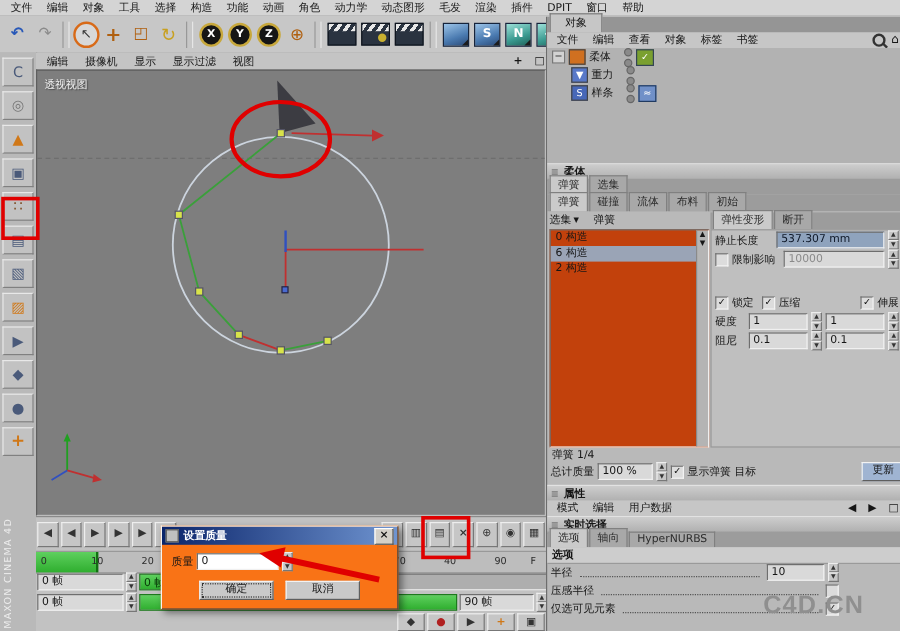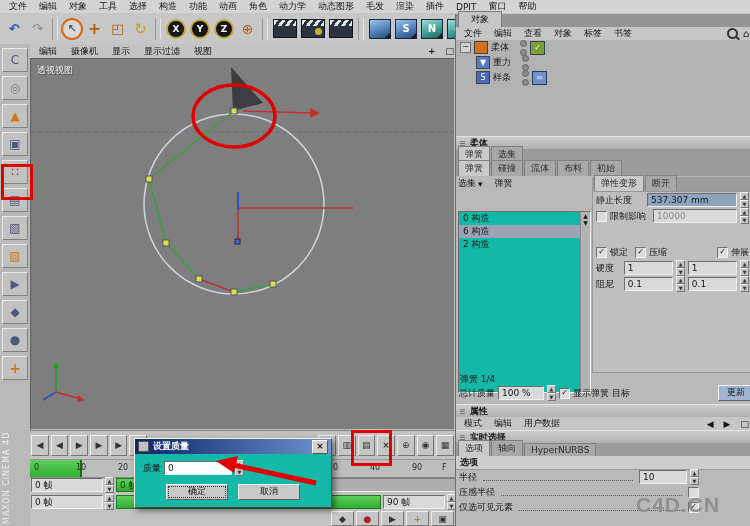--- a/index.html
+++ b/index.html
@@ -48,21 +48,21 @@
   .exp{width:9px;height:9px;background:#d2d2d2;border:1px solid #777;font-size:8px;line-height:7px;text-align:center;}
   .oicon{width:12px;height:11px;border:1px solid #444;display:flex;align-items:center;justify-content:center;color:#fff;font-size:8px;}
   .dots{display:flex;flex-direction:column;gap:2px;margin-left:8px;}
   .dot{width:5px;height:5px;border-radius:50%;background:#8a8a8a;border:1px solid #666;}
   .chip{width:13px;height:12px;display:flex;align-items:center;justify-content:center;color:#fff;font-size:8px;border:1px solid #345;}
   .hdr{background:linear-gradient(#cdcdcd,#aeaeae);border-top:1px solid #e2e2e2;border-bottom:1px solid #868686;display:flex;align-items:center;gap:4px;padding:0 3px;font-weight:bold;}
   .grip{color:#7a7a7a;font-size:8px;}
   .tabs{background:#9c9c9c;display:flex;align-items:flex-end;gap:1px;padding:0 2px;}
   .tab{background:#a8a8a8;padding:1px 6px;border:1px solid #808080;border-bottom:none;color:#2c2c2c;white-space:nowrap;}
   .tab.on{background:#cacaca;}
-  .listbox{background:#14b8a6;position:absolute;margin-top:20px;}
+  .listbox{background:#c2410c;position:absolute;}
   .lrow{height:13px;line-height:13px;padding-left:4px;}
   .lrow.sel{background:#9aa4b6;}
   .sbv{position:absolute;right:0;top:0;bottom:0;width:9px;background:#b4b4b4;border-left:1px solid #8a8a8a;font-size:6px;text-align:center;}
   .param{display:flex;align-items:center;gap:3px;padding:0 3px;height:16px;}
   .fld{background:#d9d9d9;border:1px solid;border-color:#6e6e6e #f0f0f0 #f0f0f0 #6e6e6e;height:12px;line-height:12px;padding:0 3px;white-space:nowrap;overflow:hidden;}
   .fld.hl{background:var(--selection-blue,#8fa3bd);color:#0e1828;}
   .fld.dim{color:#8a8a8a;}
   .spin{display:flex;flex-direction:column;width:9px;}
   .spin span{height:6px;line-height:6px;font-size:5px;text-align:center;background:#c6c6c6;border:1px solid;border-color:#eee #777 #777 #eee;color:#333;}
   .cb{width:9px;height:9px;background:#dcdcdc;border:1px solid;border-color:#707070 #f2f2f2 #f2f2f2 #707070;font-size:8px;line-height:8px;text-align:center;color:#101010;flex:none;}
@@ -70,21 +70,21 @@
   .btn{background:#c9c9c9;border:1px solid;border-color:#f2f2f2 #5e5e5e #5e5e5e #f2f2f2;padding:0 8px;height:14px;line-height:13px;text-align:center;}
   
   .bstrip{background:#c2c2c2;border-top:1px solid #8a8a8a;}
   .ab{width:21px;height:19px;display:flex;align-items:center;justify-content:center;background:#c6c6c6;
       border:1px solid;border-color:#eee #777 #777 #eee;font-size:9px;color:#333;margin:1px;}
   .ruler{background:#bdbdbd;border-top:1px solid #999;border-bottom:1px solid #8a8a8a;position:relative;}
   .tick{position:absolute;top:3px;color:#2a2a2a;font-size:8px;}
   .greenbar{position:absolute;left:0;top:0;bottom:0;background:linear-gradient(#5ed05e,var(--timeline-green,#2fae2f));border-right:2px solid #117011;}
   .greensl{background:linear-gradient(#5ed05e,var(--timeline-green,#2fae2f));border:1px solid #1d7a1d;height:12px;}
   
-  .dlg{background:#14b8a6;border:1px solid;border-color:#f6f4f0 #4e4a44 #4e4a44 #f6f4f0;box-shadow:3px 3px 6px rgba(0,0,0,.45);z-index:50;}
+  .dlg{background:#f97316;border:1px solid;border-color:#f6f4f0 #4e4a44 #4e4a44 #f6f4f0;box-shadow:3px 3px 6px rgba(0,0,0,.45);z-index:50;}
   .dlgtitle{height:15px;background:linear-gradient(90deg,var(--titlebar-blue,#0a246a),var(--titlebar-blue-light,#6f94d0));
             color:#fff;font-weight:bold;display:flex;align-items:center;padding:0 3px;gap:4px;}
   .dlgclose{margin-left:auto;width:14px;height:12px;background:#d4d0c8;border:1px solid;border-color:#fff #555 #555 #fff;
             color:#111;font-size:9px;line-height:10px;text-align:center;font-weight:bold;}
   
   .redbox{border:3px solid var(--accent-red,#e00000);z-index:55;pointer-events:none;}
   .wm{z-index:70;color:#8f8f8f;font-size:21px;font-weight:bold;letter-spacing:1px;font-family:"Liberation Sans","DejaVu Sans",sans-serif;}
   .mag{width:7px;height:7px;border:2px solid #333;border-radius:50%;position:relative;display:inline-block;}
   .mag::after{content:"";position:absolute;width:5px;height:2px;background:#333;transform:rotate(45deg);right:-4px;bottom:-2px;}
 </style>

